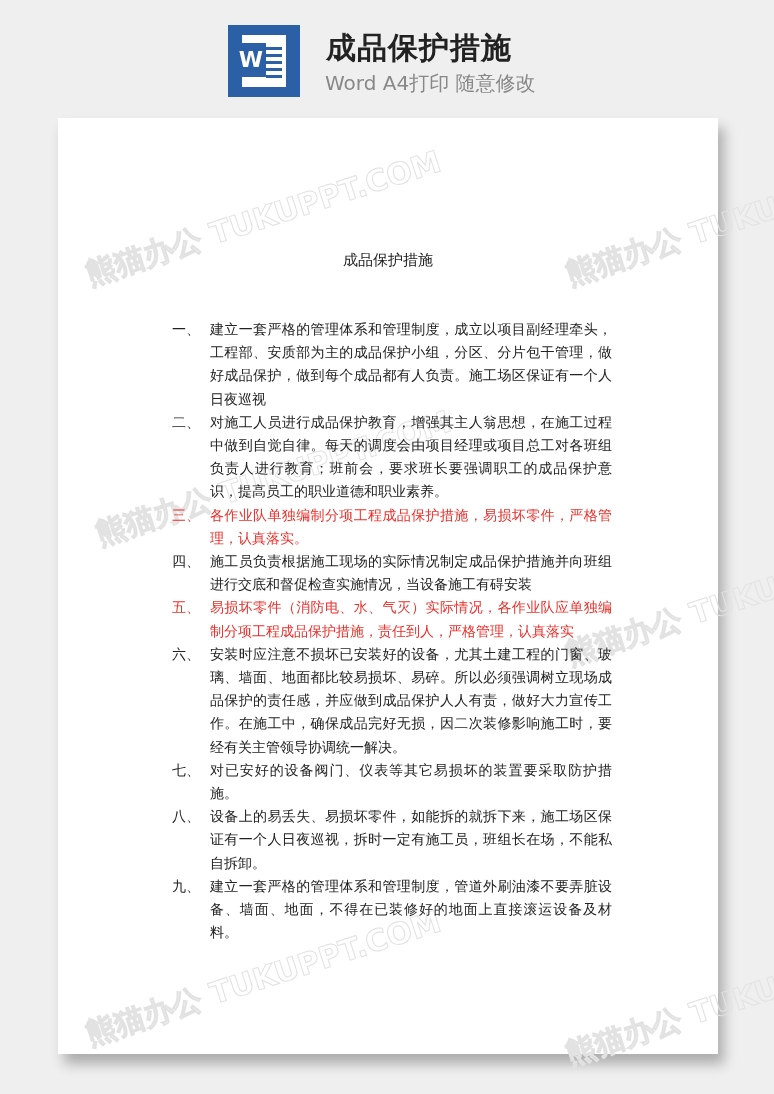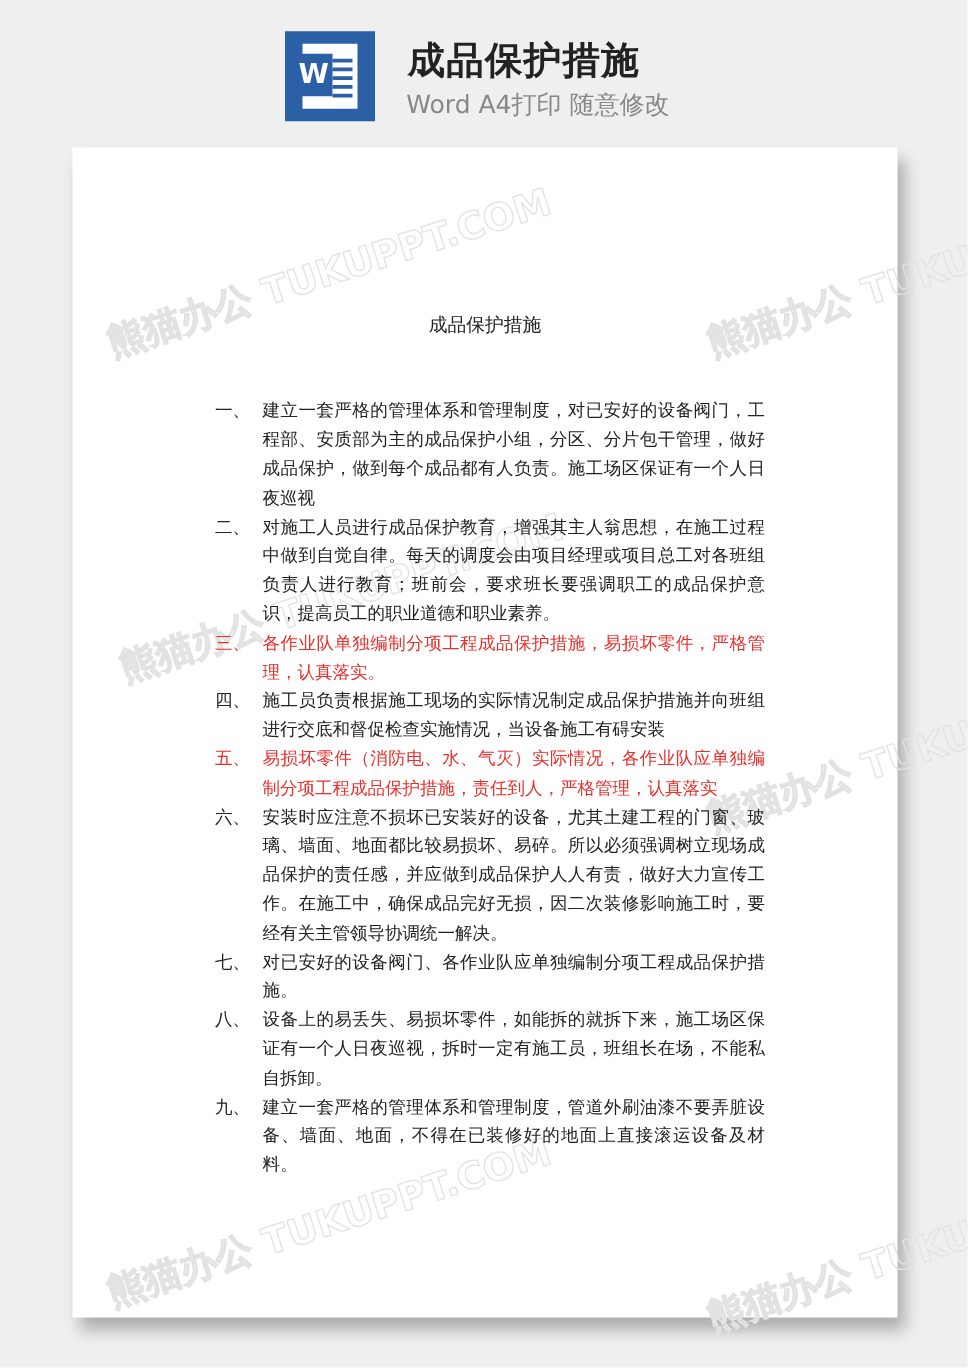--- a/index.html
+++ b/index.html
@@ -78,21 +78,21 @@
   <div class="watermark" style="left:30px;top:340px;">熊猫办公 TUKUPPT.COM</div>
   <div class="watermark" style="left:500px;top:460px;">熊猫办公 TUKUPPT.COM</div>
   <div class="watermark" style="left:20px;top:840px;">熊猫办公 TUKUPPT.COM</div>
   <div class="watermark" style="left:500px;top:860px;">熊猫办公 TUKUPPT.COM</div>
 
   <div class="doc-title">成品保护措施</div>
 
   <div class="list">
     <div class="item">
       <span class="num">一、</span>
-      <span class="txt">建立一套严格的管理体系和管理制度，对已安好的设备阀门，工程部、安质部为主的成品保护小组，分区、分片包干管理，做好成品保护，做到每个成品都有人负责。施工场区保证有一个人日夜巡视</span>
+      <span class="txt">建立一套严格的管理体系和管理制度，成立以项目副经理牵头，工程部、安质部为主的成品保护小组，分区、分片包干管理，做好成品保护，做到每个成品都有人负责。施工场区保证有一个人日夜巡视</span>
     </div>
     <div class="item">
       <span class="num">二、</span>
       <span class="txt">对施工人员进行成品保护教育，增强其主人翁思想，在施工过程中做到自觉自律。每天的调度会由项目经理或项目总工对各班组负责人进行教育；班前会，要求班长要强调职工的成品保护意识，提高员工的职业道德和职业素养。</span>
     </div>
     <div class="item red">
       <span class="num">三、</span>
       <span class="txt">各作业队单独编制分项工程成品保护措施，易损坏零件，严格管理，认真落实。</span>
     </div>
     <div class="item">
@@ -102,21 +102,21 @@
     <div class="item red">
       <span class="num">五、</span>
       <span class="txt">易损坏零件（消防电、水、气灭）实际情况，各作业队应单独编制分项工程成品保护措施，责任到人，严格管理，认真落实</span>
     </div>
     <div class="item">
       <span class="num">六、</span>
       <span class="txt">安装时应注意不损坏已安装好的设备，尤其土建工程的门窗、玻璃、墙面、地面都比较易损坏、易碎。所以必须强调树立现场成品保护的责任感，并应做到成品保护人人有责，做好大力宣传工作。在施工中，确保成品完好无损，因二次装修影响施工时，要经有关主管领导协调统一解决。</span>
     </div>
     <div class="item">
       <span class="num">七、</span>
-      <span class="txt">对已安好的设备阀门、各作业队应单独编制分项工程成品保护措施。</span>
+      <span class="txt">对已安好的设备阀门、仪表等其它易损坏的装置要采取防护措施。</span>
     </div>
     <div class="item">
       <span class="num">八、</span>
       <span class="txt">设备上的易丢失、易损坏零件，如能拆的就拆下来，施工场区保证有一个人日夜巡视，拆时一定有施工员，班组长在场，不能私自拆卸。</span>
     </div>
     <div class="item">
       <span class="num">九、</span>
       <span class="txt">建立一套严格的管理体系和管理制度，管道外刷油漆不要弄脏设备、墙面、地面，不得在已装修好的地面上直接滚运设备及材料。</span>
     </div>
   </div>

